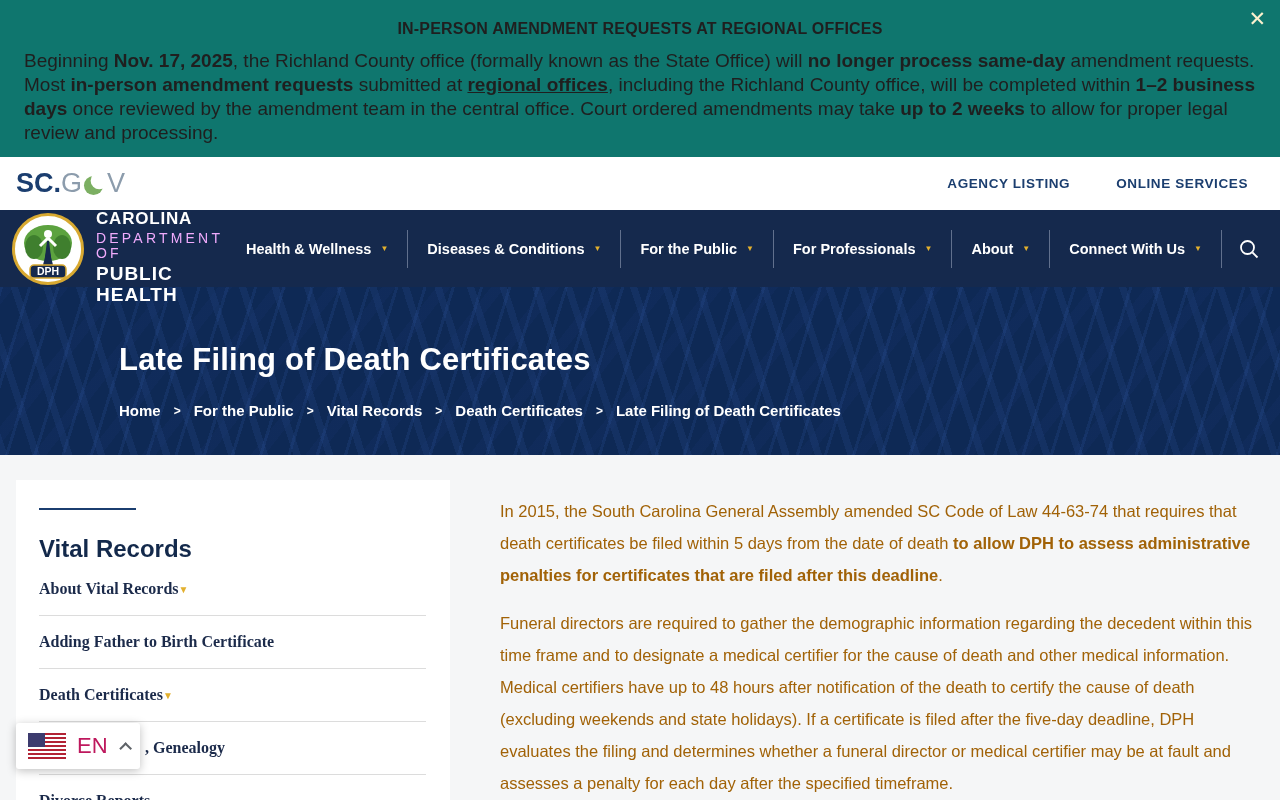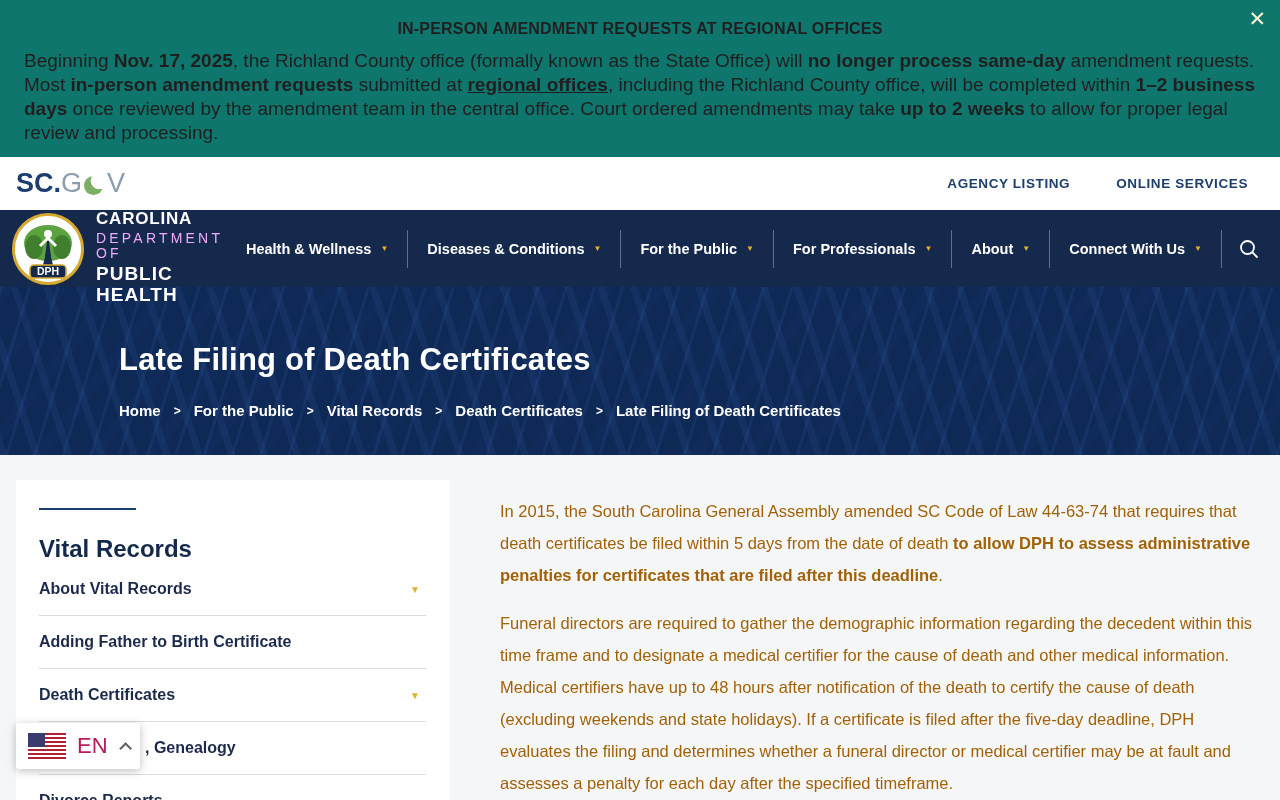--- a/index.html
+++ b/index.html
@@ -172,24 +172,25 @@
   .sidebar-rule { width: 97px; height: 2px; background: #1B3E6F; margin-top: 2px; }
   .sidebar-heading {
     margin-top: 25px;
     font-size: 24px;
     font-weight: 700;
     color: #13294B;
   }
   .sidebar-item {
     display: flex;
     align-items: center;
-    justify-content: space-between;
+    justify-content: flex-start;
     height: 53px;
     border-bottom: 1px solid #DCDCDC;
     cursor: pointer;
+    font-family: Liberation Serif, serif;
   }
   .sidebar-item:first-of-type { margin-top: 6px; }
   .sidebar-item-label {
     font-size: 16px;
     font-weight: 700;
     color: #1B2A4A;
   }
   .sidebar-item-label.obscured { margin-left: 106px; }
   .sidebar-caret { color: #E3B02E; font-size: 10px; margin-right: 6px; }
 

